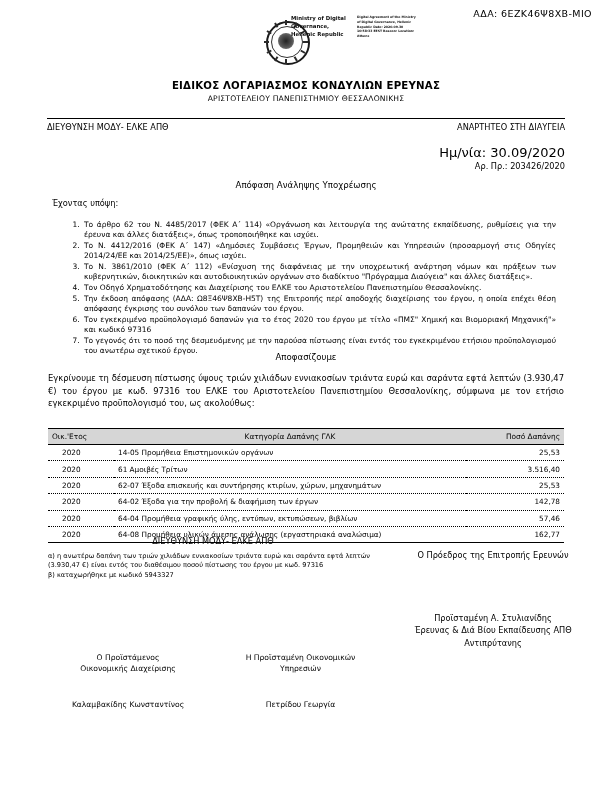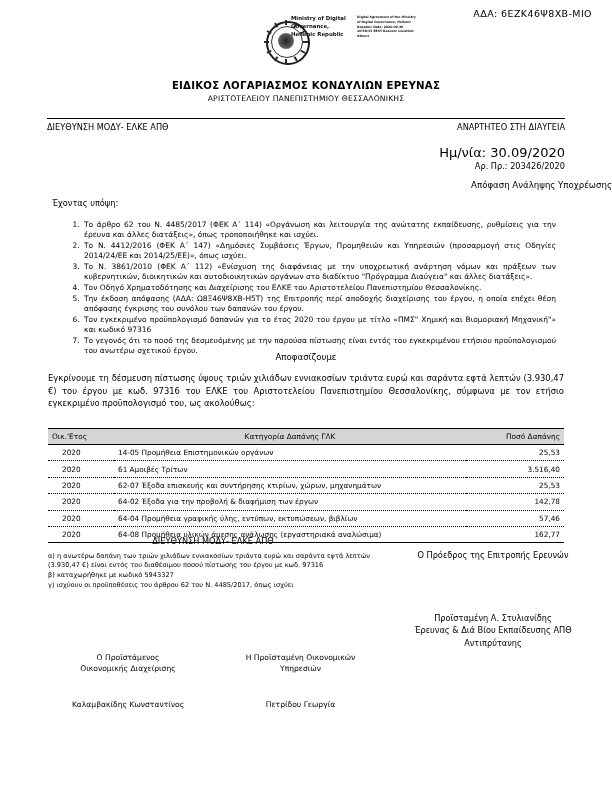--- a/index.html
+++ b/index.html
@@ -150,21 +150,21 @@
     top: 161px;
     right: 47px;
     font-size: 8.2px;
   }
 
   .doc-title {
     position: absolute;
     top: 180px;
     left: 0;
     width: 612px;
-    text-align: right;
+    text-align: center;
     font-size: 8.6px;
   }
 
   
   .preamble-label {
     position: absolute;
     top: 198px;
     left: 52px;
     font-size: 8.2px;
   }
@@ -389,21 +389,20 @@
         <td class="c-cat">64-08 Προμήθεια υλικών άμεσης ανάλωσης (εργαστηριακά αναλώσιμα)</td>
         <td class="c-amt">162,77</td>
       </tr>
     </tbody>
   </table>
 
   <div class="cert-head">ΔΙΕΥΘΥΝΣΗ ΜΟΔΥ- ΕΛΚΕ ΑΠΘ</div>
   <div class="cert-body">
     <p>α) η ανωτέρω δαπάνη των τριών χιλιάδων εννιακοσίων τριάντα ευρώ και σαράντα εφτά λεπτών (3.930,47 €) είναι εντός του διαθέσιμου ποσού πίστωσης του έργου με κωδ. 97316</p>
     <p>β) καταχωρήθηκε με κωδικό 5943327</p>
-    <p>γ) ισχύουν οι προϋποθέσεις του άρθρου 62 του Ν. 4485/2017, όπως ισχύει</p>
   </div>
 
   <div class="sig-pres-title">Ο Πρόεδρος της Επιτροπής Ερευνών</div>
   <div class="sig-pres-name">
     <div>Προϊσταμένη Α. Στυλιανίδης</div>
     <div>Έρευνας &amp; Διά Βίου Εκπαίδευσης ΑΠΘ</div>
     <div>Αντιπρύτανης</div>
   </div>
 
   <div class="sig-b1-title">

